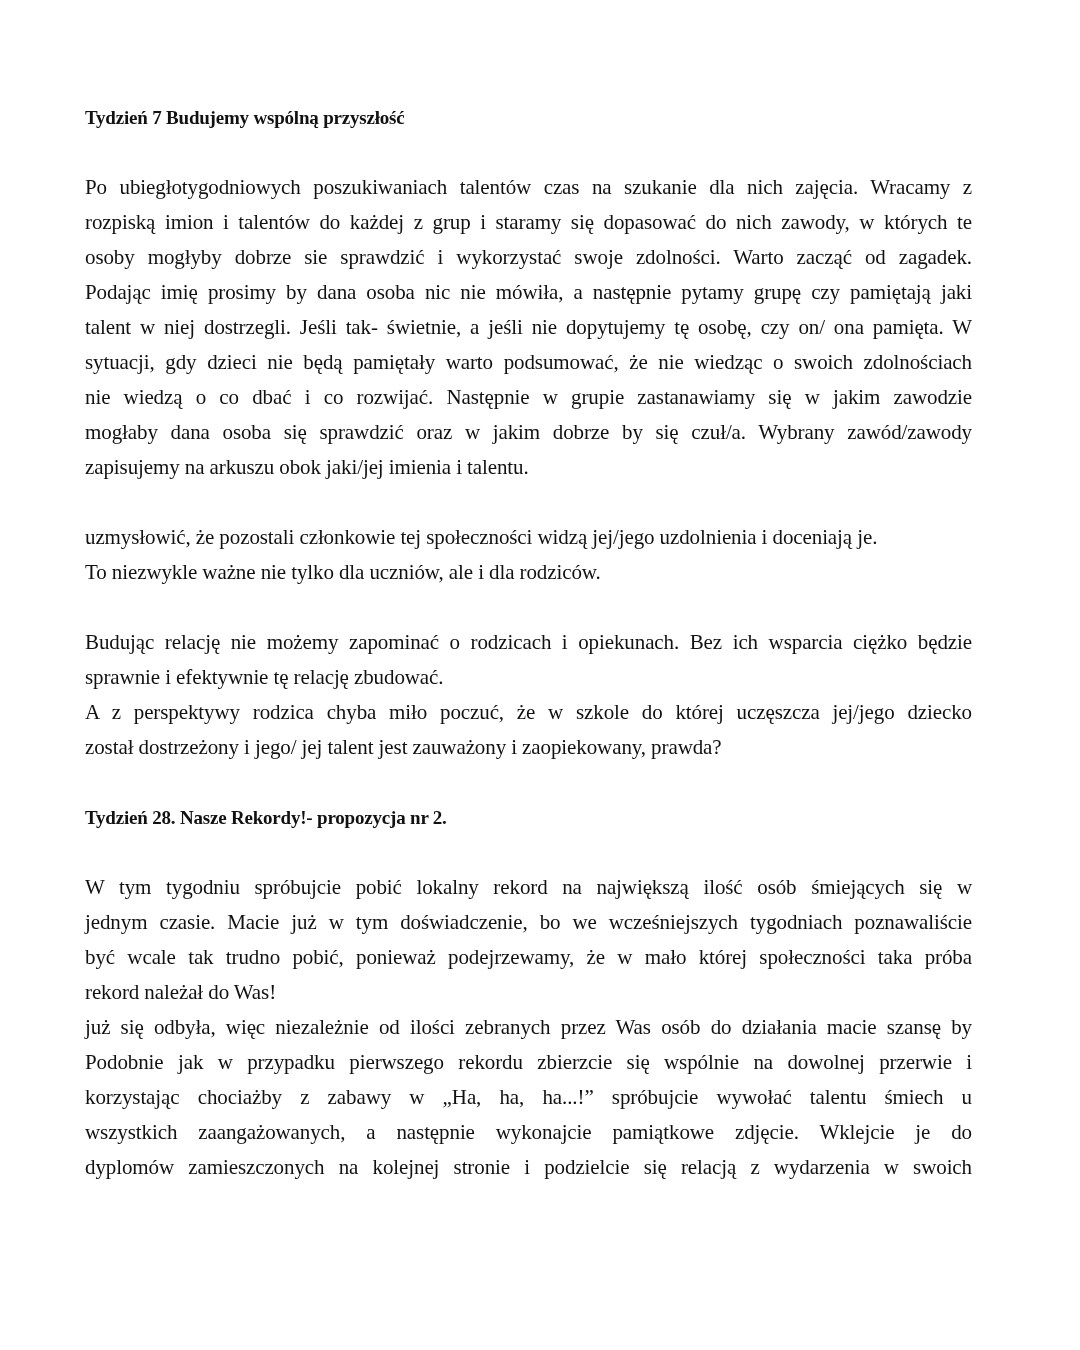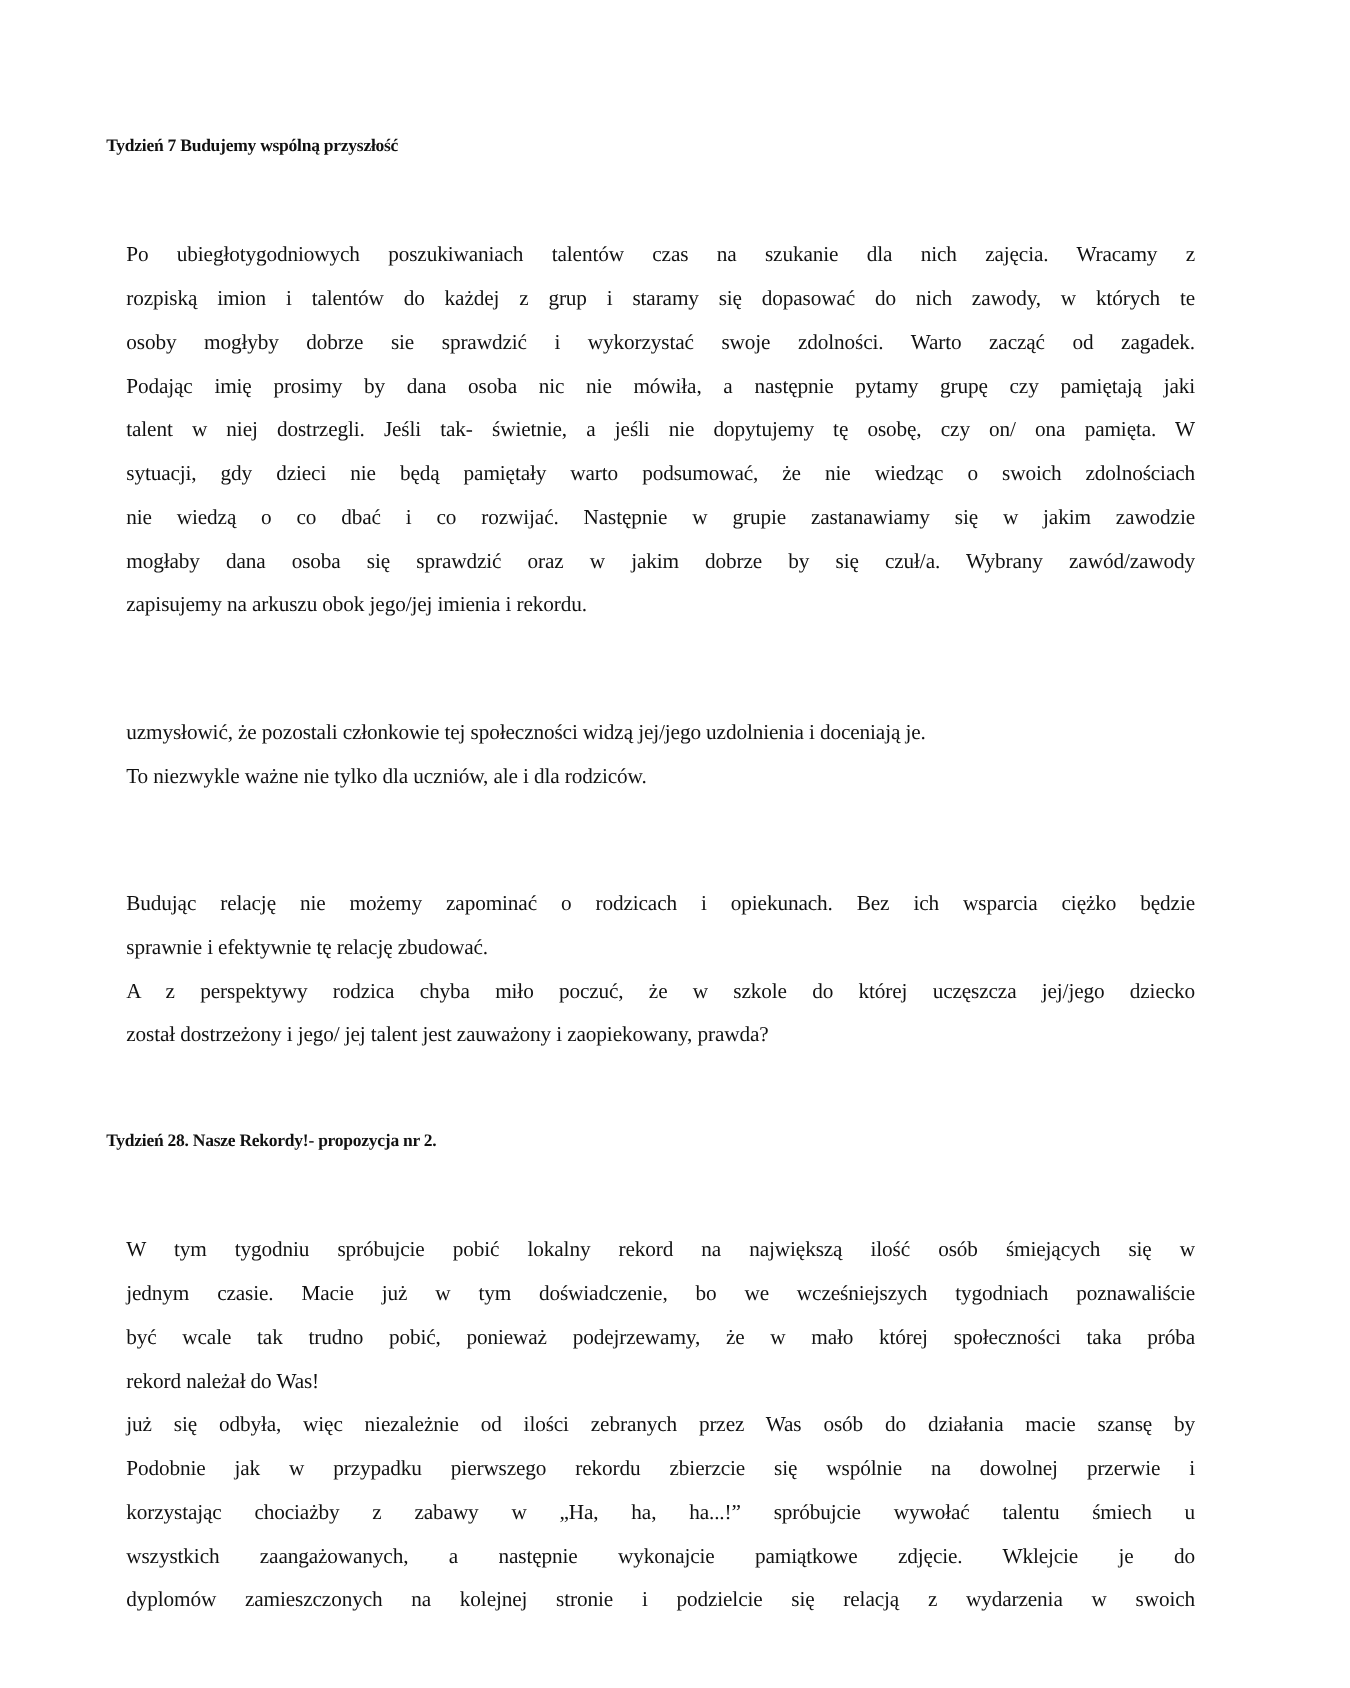--- a/index.html
+++ b/index.html
@@ -16,29 +16,29 @@
       color: #111111;
     }
     .page {
       position: absolute;
       left: 85px;
       top: 100px;
       width: 887px;
     }
     .heading {
       font-weight: bold;
-      font-size: 14px;
+      font-size: 19px;
       line-height: 35px;
       margin: 0;
       letter-spacing: -0.2px;
     }
     .para {
-      font-size: 17px;
+      font-size: 21px;
       line-height: 35px;
-      margin: 16px;
+      margin: 0;
       text-align: justify;
       letter-spacing: -0.1px;
     }
     .line {
       display: block;
       text-align: justify;
       text-align-last: justify;
       white-space: nowrap;
       overflow: visible;
     }
@@ -57,21 +57,21 @@
 
   <p class="para">
     <span class="line">Po ubiegłotygodniowych poszukiwaniach talentów czas na szukanie dla nich zajęcia. Wracamy z</span>
     <span class="line">rozpiską imion i talentów do każdej z grup i staramy się dopasować do nich zawody, w których te</span>
     <span class="line">osoby mogłyby dobrze sie sprawdzić i wykorzystać swoje zdolności. Warto zacząć od zagadek.</span>
     <span class="line">Podając imię prosimy by dana osoba nic nie mówiła, a następnie pytamy grupę czy pamiętają jaki</span>
     <span class="line">talent w niej dostrzegli. Jeśli tak- świetnie, a jeśli nie dopytujemy tę osobę, czy on/ ona pamięta. W</span>
     <span class="line">sytuacji, gdy dzieci nie będą pamiętały warto podsumować, że nie wiedząc o swoich zdolnościach</span>
     <span class="line">nie wiedzą o co dbać i co rozwijać. Następnie w grupie zastanawiamy się w jakim zawodzie</span>
     <span class="line">mogłaby dana osoba się sprawdzić oraz w jakim dobrze by się czuł/a. Wybrany zawód/zawody</span>
-    <span class="line last">zapisujemy na arkuszu obok jego/jej imienia i rekordu.</span>
+    <span class="line last">zapisujemy na arkuszu obok jaki/jej imienia i talentu.</span>
   </p>
   <div class="gap-1"></div>
 
   <p class="para">
     <span class="line last">uzmysłowić, że pozostali członkowie tej społeczności widzą jej/jego uzdolnienia i doceniają je.</span>
     <span class="line last">To niezwykle ważne nie tylko dla uczniów, ale i dla rodziców.</span>
   </p>
   <div class="gap-1"></div>
 
   <p class="para">

